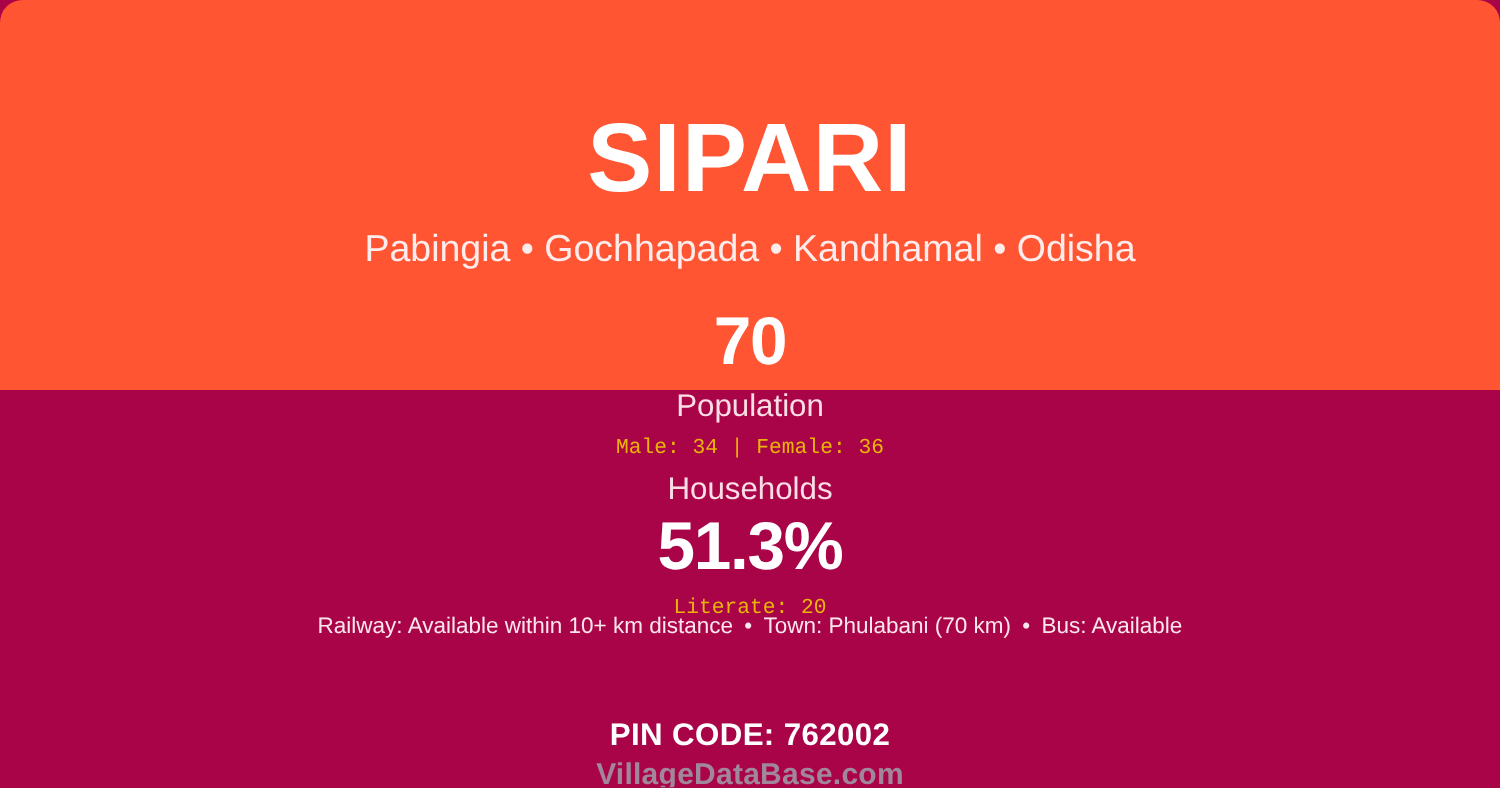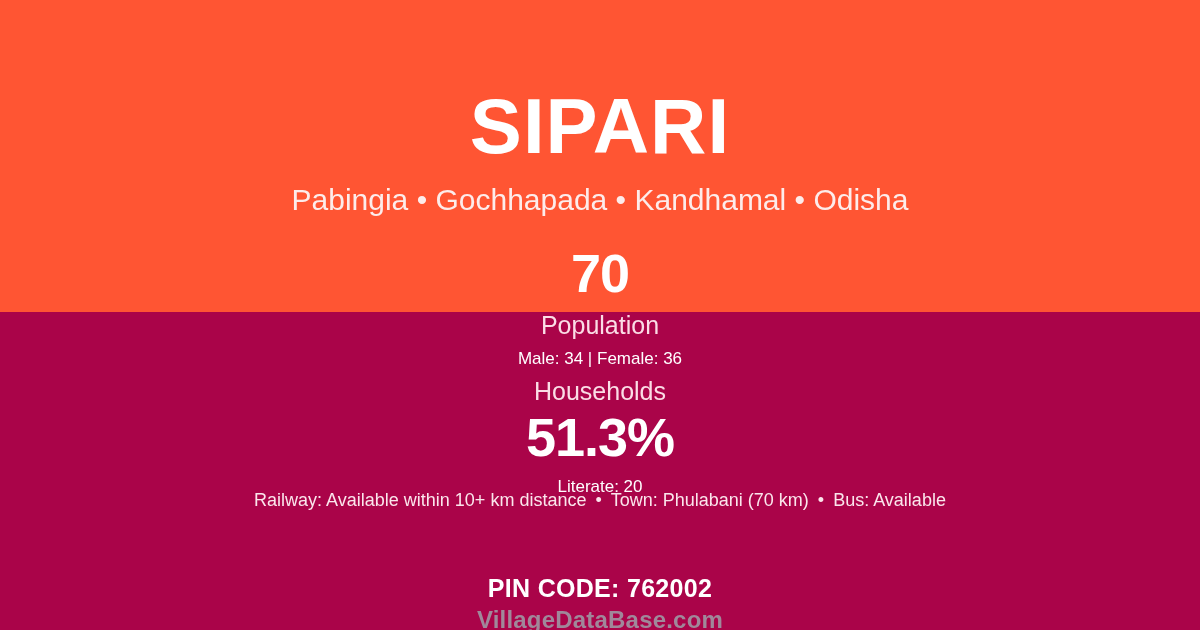--- a/index.html
+++ b/index.html
@@ -13,20 +13,21 @@
     overflow: hidden;
     font-family: "Liberation Sans", "DejaVu Sans", sans-serif;
     background: #aa0449;
   }
   .card {
     position: relative;
     width: 1200px;
     height: 630px;
     background: #aa0449;
     overflow: hidden;
+    border-radius: 18px;
   }
   
   .hero {
     position: absolute;
     left: 0;
     top: 0;
     width: 1200px;
     height: 312px;
     background: #ff5533;
   }
@@ -82,22 +83,23 @@
     line-height: 30px;
     font-weight: 400;
     color: #fbdde6;
     white-space: nowrap;
   }
   .stat-sub {
     margin-top: 8px;
     font-size: 17px;
     line-height: 22px;
     font-weight: 400;
-    color: #ffffff;
+    color: #eab308;
     white-space: nowrap;
+    font-family: Liberation Mono, monospace;
   }
   
   .amenities {
     position: absolute;
     left: 0;
     top: 484px;
     width: 1200px;
     text-align: center;
     font-size: 18px;
     line-height: 32px;

